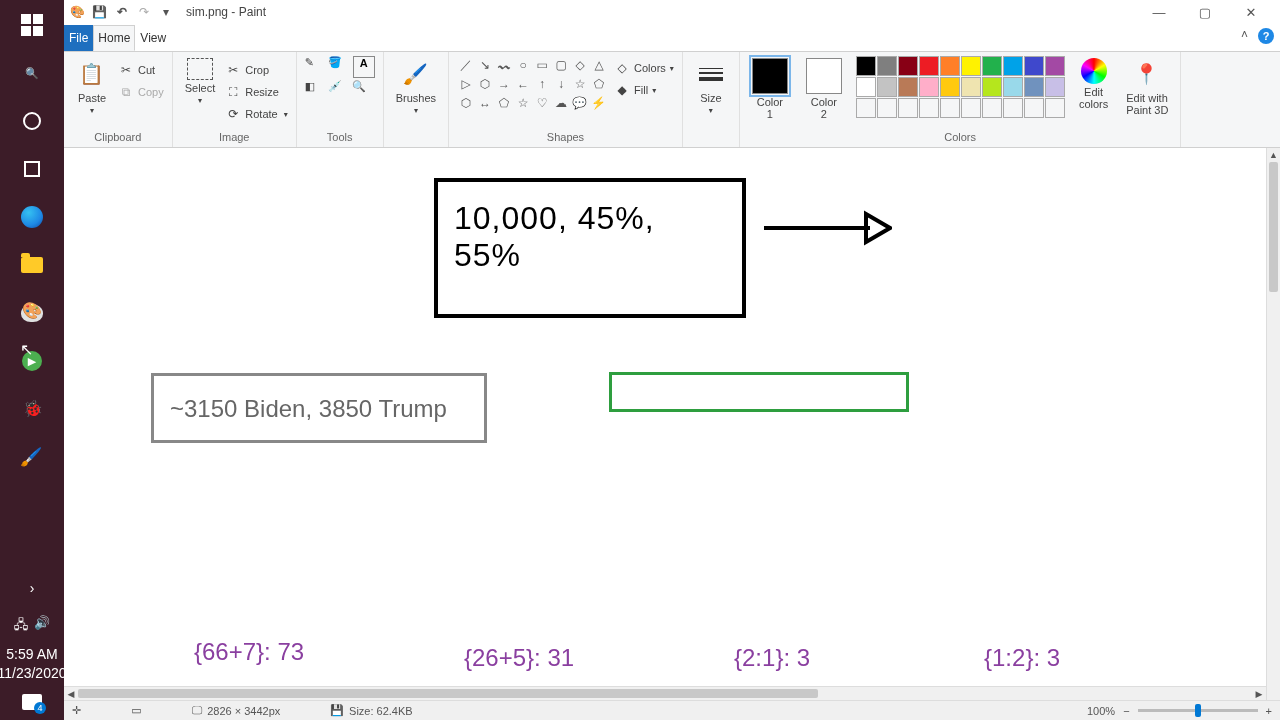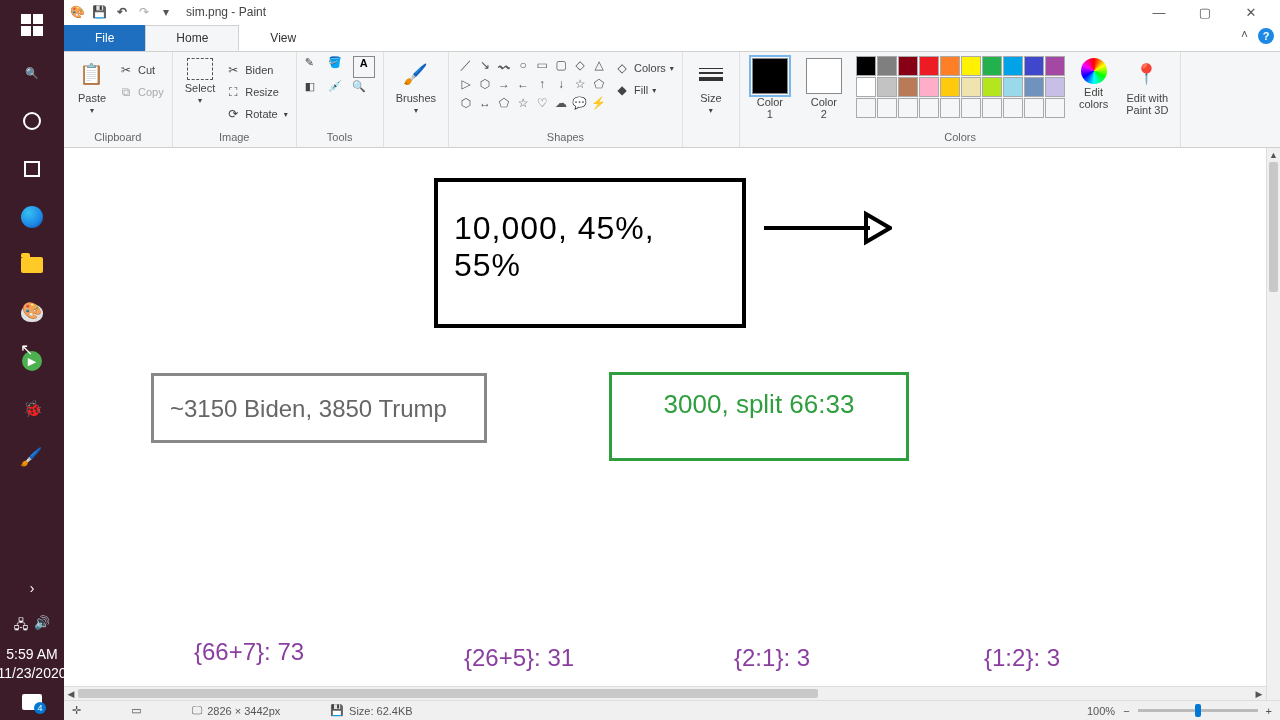--- a/index.html
+++ b/index.html
@@ -34,21 +34,21 @@
   .paintapp{flex:1;display:flex;flex-direction:column;height:720px;background:#f0f0f0}
   .titlebar{height:24px;background:#fff;display:flex;align-items:center;padding:0 6px;font-size:12px;color:#444}
   .qat{display:flex;align-items:center;gap:6px}
   .qat .ico{width:16px;height:16px;display:flex;align-items:center;justify-content:center;font-size:12px;color:#555}
   .undo{color:#1e88e5;font-weight:bold}
   .winctrl{margin-left:auto;display:flex}
   .winctrl>div{width:46px;height:24px;display:flex;align-items:center;justify-content:center;font-size:13px;color:#555}
   .winctrl .close{color:#555}
 
   .tabs{height:28px;background:#fff;display:flex;align-items:flex-end;border-bottom:1px solid #d0d0d0;position:relative}
-  .tab{padding:5px 30px;font-size:12px;color:#333;border:1px solid transparent}
+  .tab{padding:5px 4px;font-size:12px;color:#333;border:1px solid transparent}
   .tab.file{background:#1e6fbf;color:#fff}
   .tab.active{background:#f5f6f7;border:1px solid #d0d0d0;border-bottom-color:#f5f6f7}
   .ribbon-help{position:absolute;right:6px;top:4px;display:flex;gap:10px;font-size:12px;color:#555}
   .help-q{width:16px;height:16px;background:#1e88e5;color:#fff;border-radius:50%;display:flex;align-items:center;justify-content:center;font-size:11px;font-weight:bold}
 
   .ribbon{height:96px;background:#f5f6f7;display:flex;border-bottom:1px solid #d0d0d0;font-size:11px;color:#444}
   .grp{border-right:1px solid #e0e0e0;padding:4px 8px 2px;display:flex;flex-direction:column;align-items:center;justify-content:space-between}
   .grp-label{font-size:11px;color:#666;margin-top:auto;padding-bottom:2px}
   .grp-body{display:flex;align-items:flex-start;gap:6px;flex:1}
   .btn-big{display:flex;flex-direction:column;align-items:center;gap:2px;padding:2px 4px}
@@ -71,21 +71,21 @@
   .hscroll .arrow{position:absolute;top:0;bottom:0;width:14px;display:flex;align-items:center;justify-content:center;font-size:9px;color:#555}
 
   .statusbar{height:20px;position:absolute;left:0;right:0;bottom:0;background:#f0f0f0;border-top:1px solid #ddd;display:flex;align-items:center;font-size:11px;color:#555;padding:0 8px;gap:50px}
   .statusbar .sb-item{display:flex;align-items:center;gap:5px}
   .statusbar .zoom{margin-left:auto;display:flex;align-items:center;gap:8px}
   .zoom .track{width:120px;height:3px;background:#bbb;position:relative}
   .zoom .track .knob{position:absolute;left:50%;top:-5px;width:6px;height:13px;background:#0078d4;border-radius:2px;transform:translateX(-50%)}
 
   
   .canvas{position:absolute;left:0;top:0;right:14px;bottom:34px;background:#fff}
-  .box-black{position:absolute;border:4px solid #000;font-size:32px;padding:28px 16px 40px;letter-spacing:1px;color:#000}
+  .box-black{position:absolute;border:4px solid #000;font-size:32px;padding:18px 16px 40px;letter-spacing:1px;color:#000}
   .arrow-big{position:absolute}
   .txt{position:absolute;font-size:32px;color:#000}
   .box-grey{position:absolute;border:3px solid #888;color:#666;font-size:28px;padding:14px 16px 12px;line-height:1.6}
   .box-green{position:absolute;border:3px solid #2e9e3f;padding:14px 22px 20px;font-size:26px}
   .box-green .l1{color:#2e9e3f;text-align:center;margin-bottom:18px}
   .box-green .l2{display:flex;gap:60px;padding-left:6px}
   .box-green .blue{color:#0646cc}
   .box-green .red{color:#d02020}
   .purple{position:absolute;color:#8a3fa0;font-size:24px}
 </style>
@@ -201,21 +201,21 @@
       <div class="grp">
         <div class="grp-body">
           <div class="btn-big">
             <div class="bicon" style="border:1px dashed #555;width:26px;height:22px"></div>
             <span>Select</span>
             <span style="font-size:8px">▾</span>
           </div>
           <div style="display:flex;flex-direction:column;gap:2px;padding-top:4px">
             <div class="btn-small">
                 <span class="sicon">✂</span>
-                <span>Biden</span>
+                <span>Crop</span>
               </div>
             <div class="btn-small">
                 <span class="sicon">⛶</span>
                 <span>Resize</span>
               </div>
             <div class="btn-small">
                 <span class="sicon">⟳</span>
                 <span>Rotate</span>
                 <span style="font-size:8px;margin-left:2px">▾</span>
               </div>
@@ -358,42 +358,41 @@
                 <div></div>
               </div>
           </div>
           <div class="btn-big">
             <div class="bicon" style="background:conic-gradient(red,yellow,lime,cyan,blue,magenta,red);border-radius:50%;width:26px;height:26px"></div>
             <span style="white-space:pre;text-align:center">Edit
 colors</span>
           </div>
           <div class="btn-big">
             <div class="bicon">📍</div>
-            <span style="white-space:pre;text-align:center">Edit with
+            <span style="white-space:pre;">Edit with
 Paint 3D</span>
           </div>
         </div>
         <div class="grp-label">Colors</div>
       </div>
     </div>
 
     <div class="canvas-area">
       <div class="canvas">
         <div class="box-black" style="left:370px;top:30px;width:312px"><span>10,000,   45%, 55%</span></div>
         <svg class="arrow-big" style="left:698px;top:62px" width="130" height="36">
             <line x1="2" y1="18" x2="108" y2="18" stroke="#000" stroke-width="4"></line>
             <polygon points="104,4 128,18 104,32" fill="none" stroke="#000" stroke-width="4"></polygon>
           </svg>
 
         <div class="box-grey" style="left:87px;top:225px;width:336px">
           <div style="font-size:24px">~3150 Biden, 3850 Trump</div>
         </div>
 
         <div class="box-green" style="left:545px;top:224px;width:300px">
-          <div class="l1">3000,  split 66:33</div>
         </div>
 
         <div class="purple" style="left:130px;top:490px">{66+7}: 73</div>
         <div class="purple" style="left:400px;top:496px">{26+5}: 31</div>
         <div class="purple" style="left:670px;top:496px">{2:1}: 3</div>
         <div class="purple" style="left:920px;top:496px">{1:2}: 3</div>
       </div>
 
       <div class="vscroll">
         <div class="arrow" style="top:0">▲</div>

